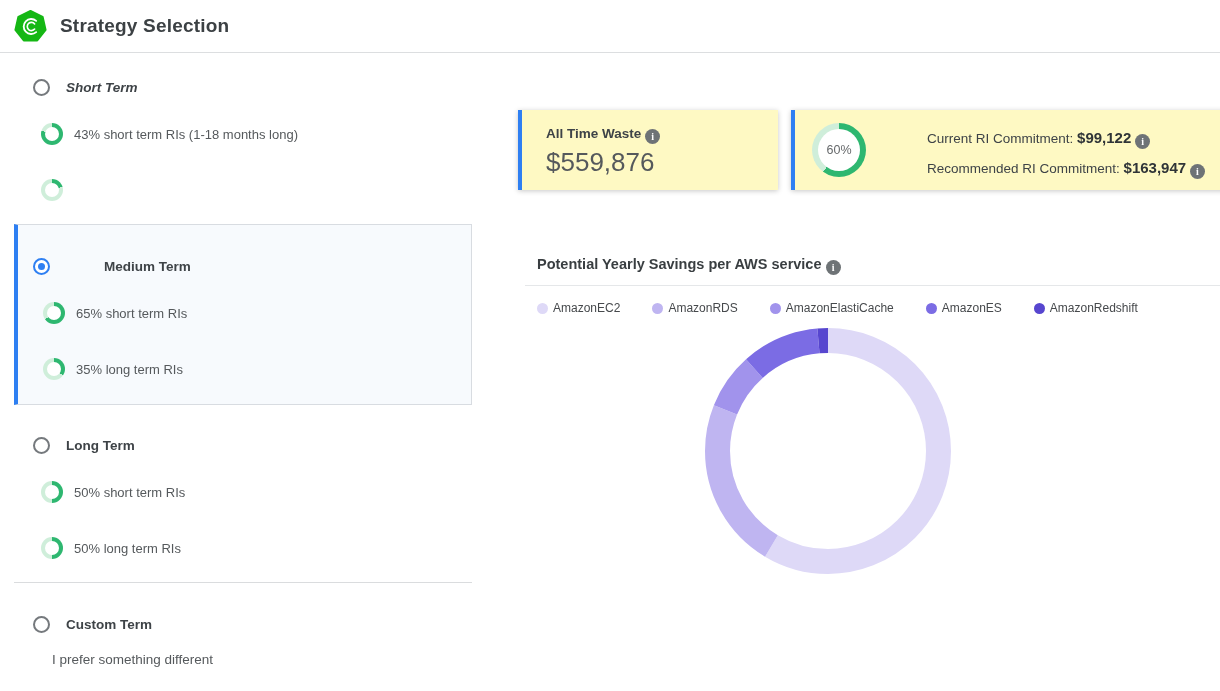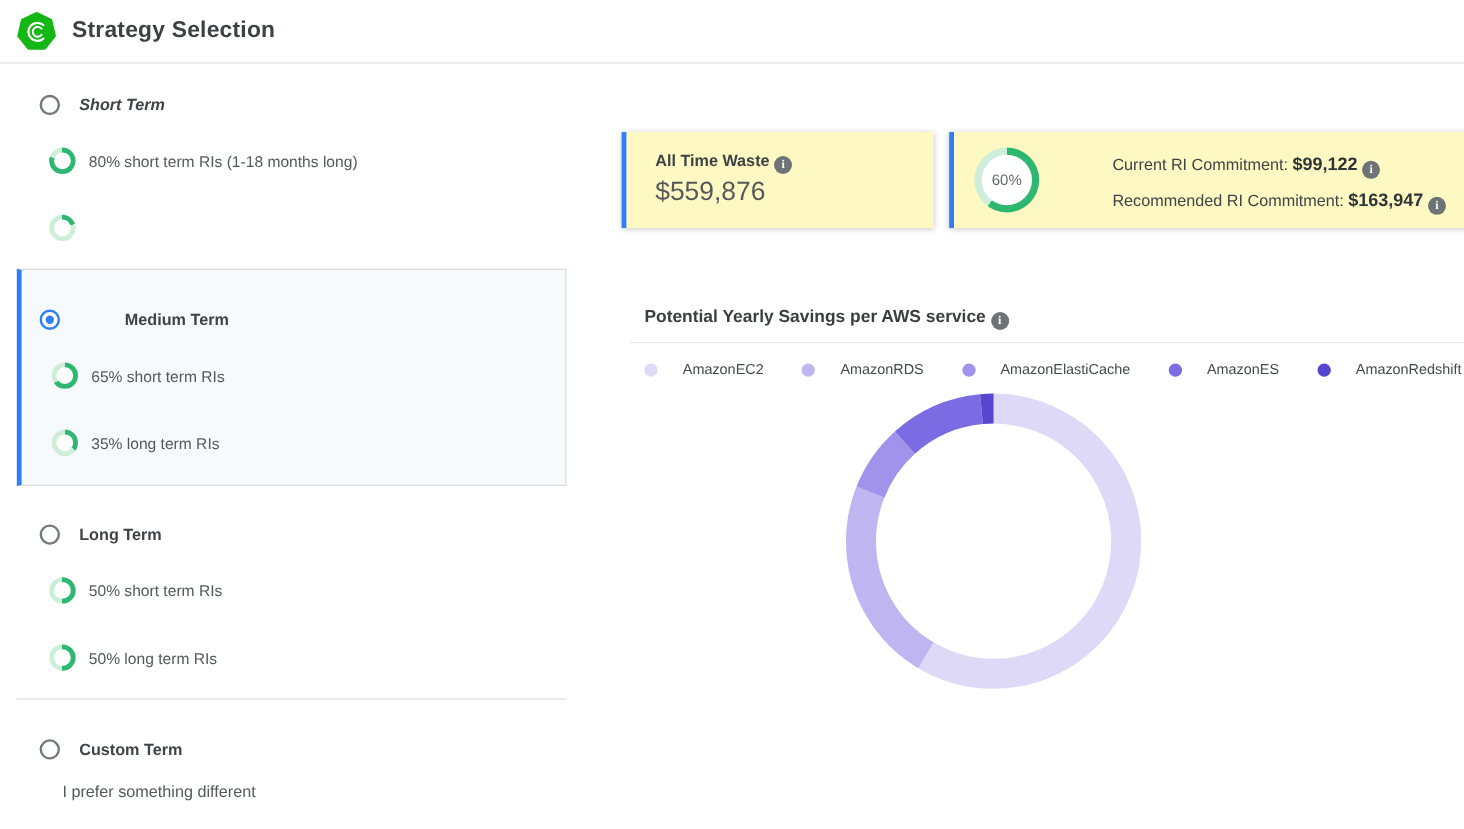--- a/index.html
+++ b/index.html
@@ -31,42 +31,42 @@
              background:#f7fafd; border:1px solid #d8dce1; border-left:4px solid #2e7ff2; }
   .divider-h { position:absolute; left:14px; top:582px; width:458px; height:1px; background:#dadcde; }
   .custom-desc { position:absolute; left:52px; top:652px; font-size:13.5px; color:#55595c; }
 
   
   .card { position:absolute; top:110px; height:80px; background:#fef9c3;
           border-left:4px solid #2e7ff2; box-shadow:0 1px 5px rgba(0,0,0,.22); }
   .card-waste { left:518px; width:260px; }
   .card-commit { left:791px; width:436px; }
   .card-label { font-size:13.5px; font-weight:700; color:#3e4347; }
-  .card-value { font-size:22px; color:#55595c; }
+  .card-value { font-size:26px; color:#55595c; }
   .info-icon { display:inline-block; width:15px; height:15px; border-radius:50%;
                background:#6e7376; color:#fff; font-size:10px; font-weight:700;
                text-align:center; line-height:15px; vertical-align:-2px;
                font-family:"Liberation Serif", serif; cursor:pointer; }
   .waste-label { position:absolute; left:24px; top:16px; }
   .waste-value { position:absolute; left:24px; top:37px; }
 
   .util-ring { position:absolute; left:17px; top:13px; width:54px; height:54px; border-radius:50%; }
   .util-ring::after { content:""; position:absolute; left:6px; top:6px; width:42px; height:42px;
                       border-radius:50%; background:#fff; }
   .util-text { position:absolute; left:0; top:0; width:54px; height:54px; display:flex;
                align-items:center; justify-content:center; font-size:12.5px; color:#66696b; z-index:2; }
   .commit-line { position:absolute; left:132px; font-size:13.5px; color:#3e4347; white-space:nowrap; }
   .commit-line b { font-size:15px; color:#2f3437; }
 
   
   .chart-title { position:absolute; left:537px; top:256px; font-size:14.5px; font-weight:700;
                  color:#393e41; }
   .chart-divider { position:absolute; left:525px; top:285px; width:695px; height:1px; background:#e5e7e9; }
   .legend { position:absolute; left:537px; top:301px; display:flex; gap:32px; }
-  .legend-item { display:flex; align-items:center; gap:21px; cursor:pointer; }
+  .legend-item { display:flex; align-items:center; gap:5px; cursor:pointer; }
   .legend-dot { width:11px; height:11px; border-radius:50%; }
   .legend-label { font-size:12px; color:#46494c; }
   .donut-wrap { position:absolute; left:703px; top:326px; width:250px; height:250px; }
   .donut-center { position:absolute; left:703px; top:434px; width:250px; text-align:center;
                   font-size:29px; color:#4e5254; }
 </style>
 </head>
 <body>
 
 <div class="page">
@@ -77,21 +77,21 @@
       <path d="M21.5 10.5 A7.3 7.3 0 1 0 21.5 21.5" fill="none" stroke="#fff" stroke-width="1.8" stroke-linecap="round"></path>
       <path d="M20 13.5 A4 4 0 1 0 20 18.5" fill="none" stroke="#fff" stroke-width="1.6" stroke-linecap="round"></path>
     </svg>
     <div class="page-title">Strategy Selection</div>
   </div>
 
   <div class="radio" style="left:33px; top:79px;"></div>
   <div class="section-label" style="left:66px; top:80px;font-style:italic;">Short Term</div>
 
   <div class="ring" style="left: 41px; top: 123px; background: conic-gradient(rgb(46, 183, 112) 80%, rgb(207, 238, 218) 0deg);"></div>
-  <div class="ring-label" style="left:74px; top:127px;">80% short term RIs (1-18 months long)</div>
+  <div class="ring-label" style="left:74px; top:127px;">43% short term RIs (1-18 months long)</div>
 
   <div class="ring" style="left: 41px; top: 179px; background: conic-gradient(rgb(46, 183, 112) 20%, rgb(207, 238, 218) 0deg);"></div>
 
   <div class="sel-box"></div>
 
   <div class="radio selected" style="left:33px; top:258px;"></div>
   <div class="section-label" style="left:68px; top:259px;padding-left:36px;">Medium Term</div>
 
   <div class="ring in-box" style="left: 43px; top: 302px; background: conic-gradient(rgb(46, 183, 112) 65%, rgb(207, 238, 218) 0deg);"></div>
   <div class="ring-label" style="left:76px; top:306px;">65% short term RIs</div>

